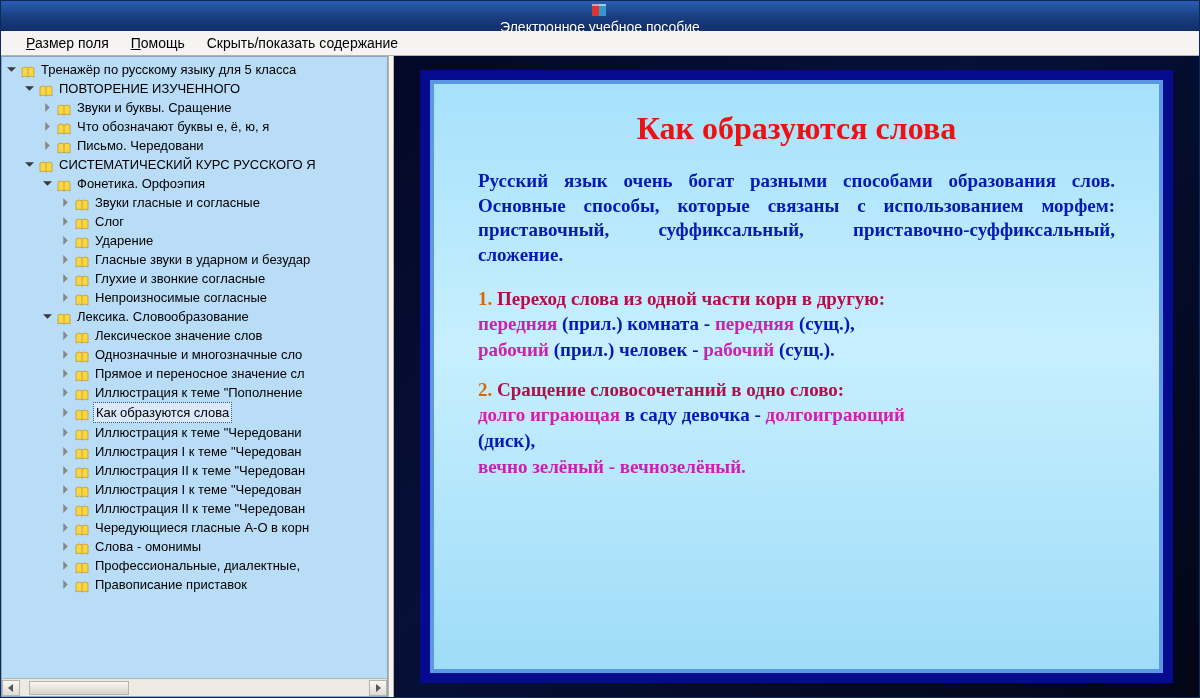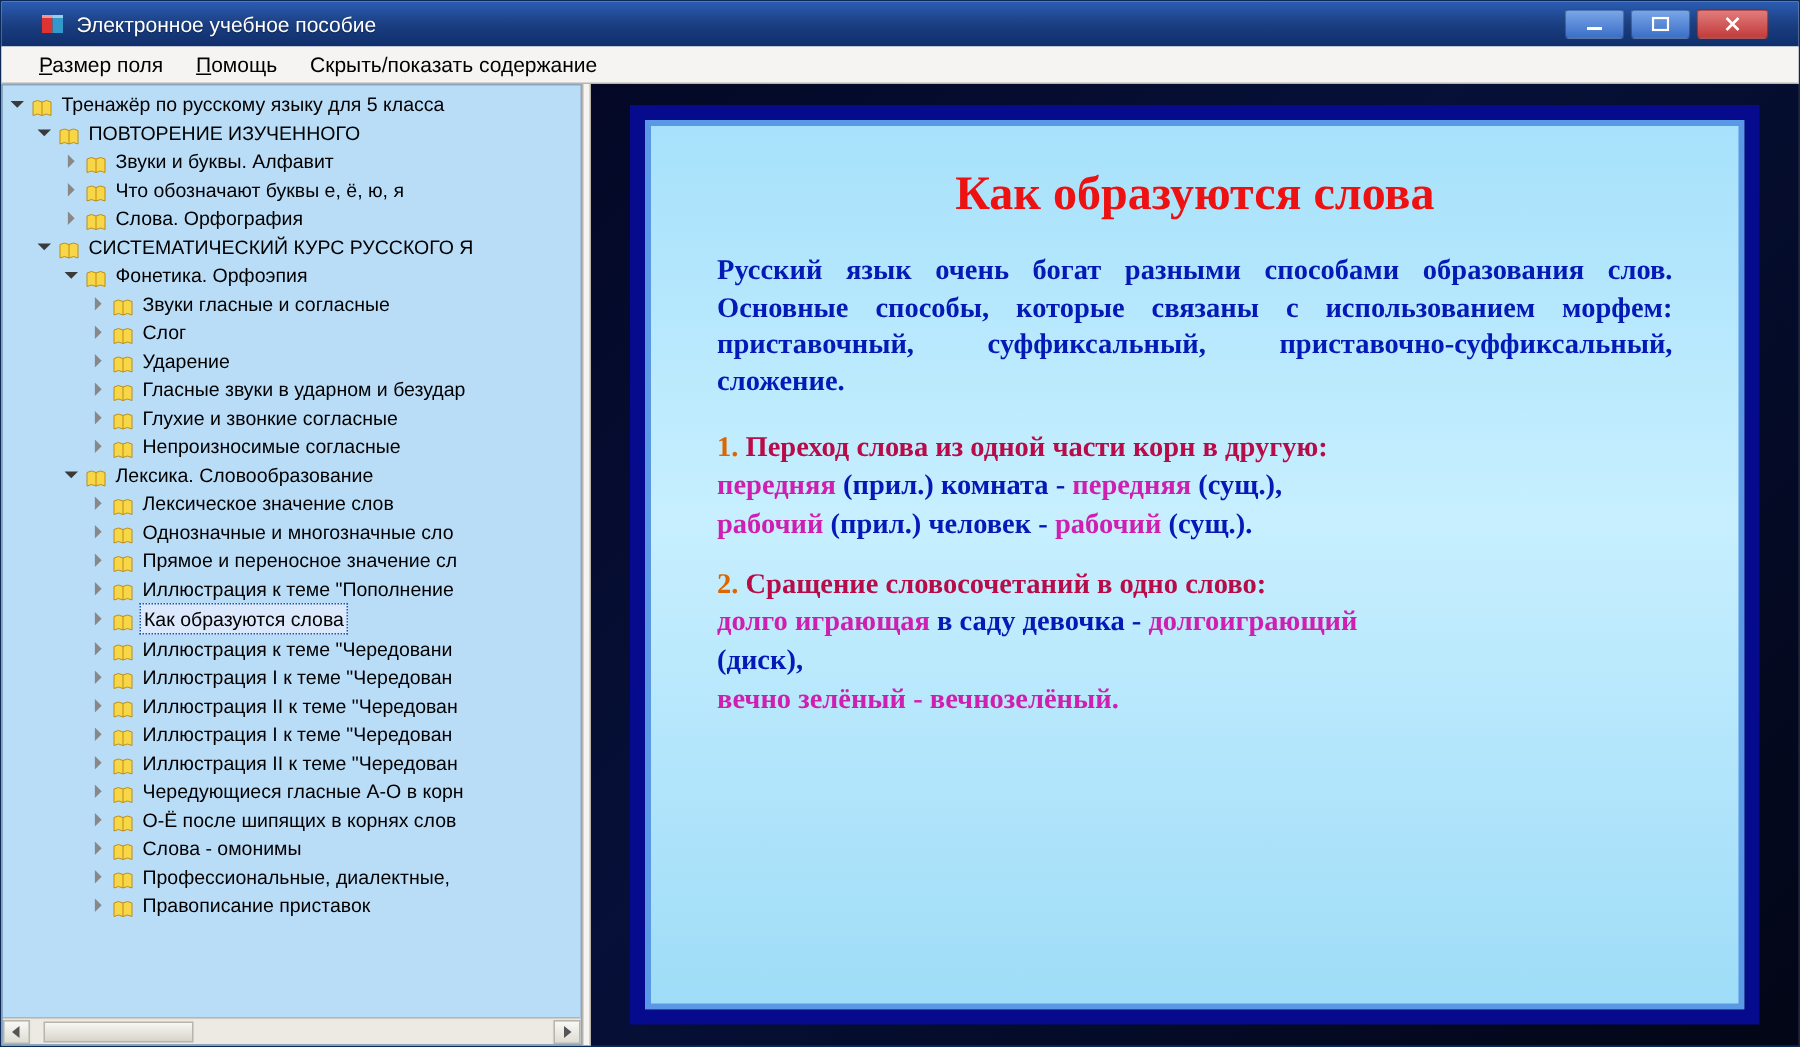--- a/index.html
+++ b/index.html
@@ -1,20 +1,20 @@
 <!DOCTYPE html>
 <html><head>
 <meta charset="utf-8">
 <style>
 * { box-sizing: border-box; margin: 0; padding: 0; }
 body { font-family: "Segoe UI", Tahoma, Arial, sans-serif; font-size: 13px; background: #fff; overflow: hidden; width: 1200px; height: 698px; }
 
 
 .window { width: 1200px; height: 698px; display: flex; flex-direction: column; border: 1px solid #0b2a59; }
-.titlebar { background: linear-gradient(to bottom, #2b5db3, #1b3f82 50%, #0f2e6b); height: 30px; display: flex; align-items: center; padding: 0 20px; color: #fff; }
+.titlebar { background: linear-gradient(to bottom, #2b5db3, #1b3f82 50%, #0f2e6b); height: 30px; display: flex; align-items: center; padding: 0 20px; color: #fff; flex-direction: column; }
 .titlebar .app-icon { width: 18px; height: 18px; margin: 0 6px; display:inline-block; }
 .titlebar .title { flex: 1; font-size: 14px; text-shadow: 0 1px 1px rgba(0,0,0,.4); }
 .win-buttons { display: flex; gap: 4px; }
 .win-btn { width: 40px; height: 20px; border-radius: 3px; border: 1px solid rgba(0,0,0,.3); display:flex; align-items:center; justify-content:center; background: linear-gradient(to bottom,#7aa6e8,#3b6ec7); color:#fff; font-size:11px; }
 .win-btn.close { background: linear-gradient(to bottom,#e27c7c,#c23b3b); width: 48px; }
 .win-btn svg { width: 12px; height: 10px; }
 
 .menubar { background: #f5f4f2; border-bottom: 1px solid #b8b4a9; padding: 4px 25px; font-size: 14px; color: #000; }
 .menubar .mi { margin-right: 18px; cursor: default; }
 .menubar .mi u { text-decoration: underline; }
@@ -133,21 +133,21 @@
                       <div class="node">
                         <span class="exp">
                           <svg viewBox="0 0 8 8">
                             <path d="M2 0 L6 4 L2 8 Z" fill="#888" transform=""></path>
                           </svg>
                         </span>
                         <span class="book-ico"><svg viewBox="0 0 14 12">
                             <path d="M1 2 Q4 0 7 2 Q10 0 13 2 L13 11 Q10 9 7 11 Q4 9 1 11 Z" fill="#f7d648" stroke="#b8860b" stroke-width=".6"></path>
                             <line x1="7" y1="2" x2="7" y2="11" stroke="#b8860b" stroke-width=".6"></line>
                           </svg></span>
-                        <span class="lbl">Звуки и буквы. Алфавит</span>
+                        <span class="lbl">Звуки и буквы. Сращение</span>
                       </div>
                     </li>
                     <li>
                       <div class="node">
                         <span class="exp">
                           <svg viewBox="0 0 8 8">
                             <path d="M2 0 L6 4 L2 8 Z" fill="#888" transform=""></path>
                           </svg>
                         </span>
                         <span class="book-ico"><svg viewBox="0 0 14 12">
@@ -161,21 +161,21 @@
                       <div class="node">
                         <span class="exp">
                           <svg viewBox="0 0 8 8">
                             <path d="M2 0 L6 4 L2 8 Z" fill="#888" transform=""></path>
                           </svg>
                         </span>
                         <span class="book-ico"><svg viewBox="0 0 14 12">
                             <path d="M1 2 Q4 0 7 2 Q10 0 13 2 L13 11 Q10 9 7 11 Q4 9 1 11 Z" fill="#f7d648" stroke="#b8860b" stroke-width=".6"></path>
                             <line x1="7" y1="2" x2="7" y2="11" stroke="#b8860b" stroke-width=".6"></line>
                           </svg></span>
-                        <span class="lbl">Слова. Орфография</span>
+                        <span class="lbl">Письмо. Чередовани</span>
                       </div>
                     </li>
                   </ul>
                 </li>
                 <li>
                   <div class="node">
                     <span class="exp">
                       <svg viewBox="0 0 8 8">
                         <path d="M2 0 L6 4 L2 8 Z" fill="#3a3a3a" transform="rotate(90 4 4)"></path>
                       </svg>
@@ -459,34 +459,20 @@
                           <div class="node">
                             <span class="exp">
                               <svg viewBox="0 0 8 8">
                                 <path d="M2 0 L6 4 L2 8 Z" fill="#888" transform=""></path>
                               </svg>
                             </span>
                             <span class="book-ico"><svg viewBox="0 0 14 12">
                                 <path d="M1 2 Q4 0 7 2 Q10 0 13 2 L13 11 Q10 9 7 11 Q4 9 1 11 Z" fill="#f7d648" stroke="#b8860b" stroke-width=".6"></path>
                                 <line x1="7" y1="2" x2="7" y2="11" stroke="#b8860b" stroke-width=".6"></line>
                               </svg></span>
-                            <span class="lbl">О-Ё после шипящих в корнях слов</span>
-                          </div>
-                        </li>
-                        <li>
-                          <div class="node">
-                            <span class="exp">
-                              <svg viewBox="0 0 8 8">
-                                <path d="M2 0 L6 4 L2 8 Z" fill="#888" transform=""></path>
-                              </svg>
-                            </span>
-                            <span class="book-ico"><svg viewBox="0 0 14 12">
-                                <path d="M1 2 Q4 0 7 2 Q10 0 13 2 L13 11 Q10 9 7 11 Q4 9 1 11 Z" fill="#f7d648" stroke="#b8860b" stroke-width=".6"></path>
-                                <line x1="7" y1="2" x2="7" y2="11" stroke="#b8860b" stroke-width=".6"></line>
-                              </svg></span>
                             <span class="lbl">Слова - омонимы</span>
                           </div>
                         </li>
                         <li>
                           <div class="node">
                             <span class="exp">
                               <svg viewBox="0 0 8 8">
                                 <path d="M2 0 L6 4 L2 8 Z" fill="#888" transform=""></path>
                               </svg>
                             </span>

